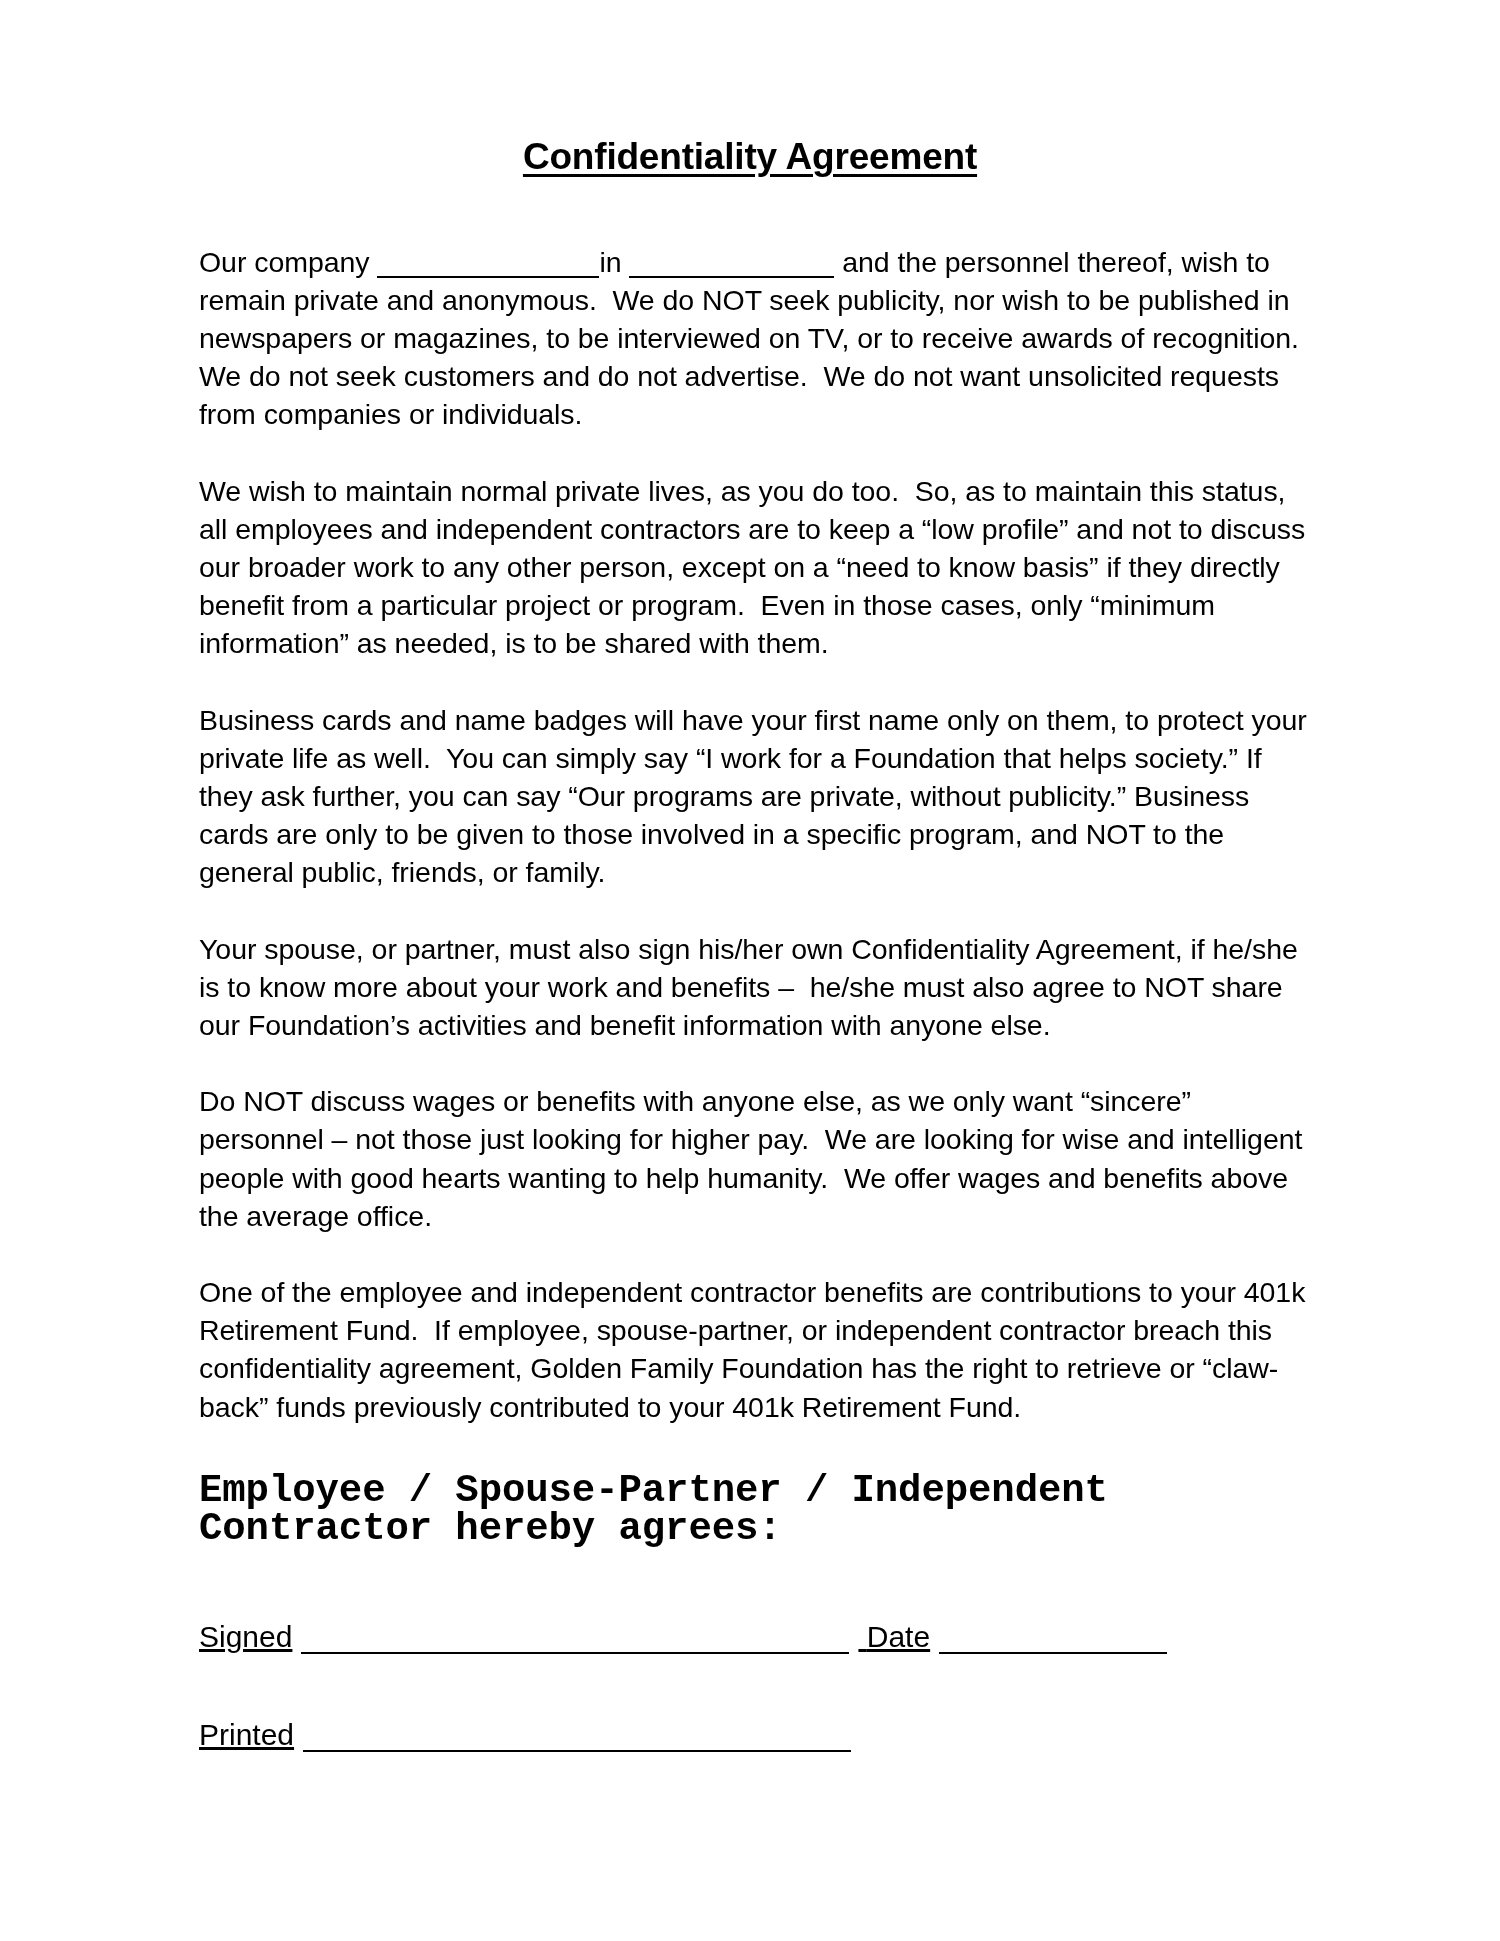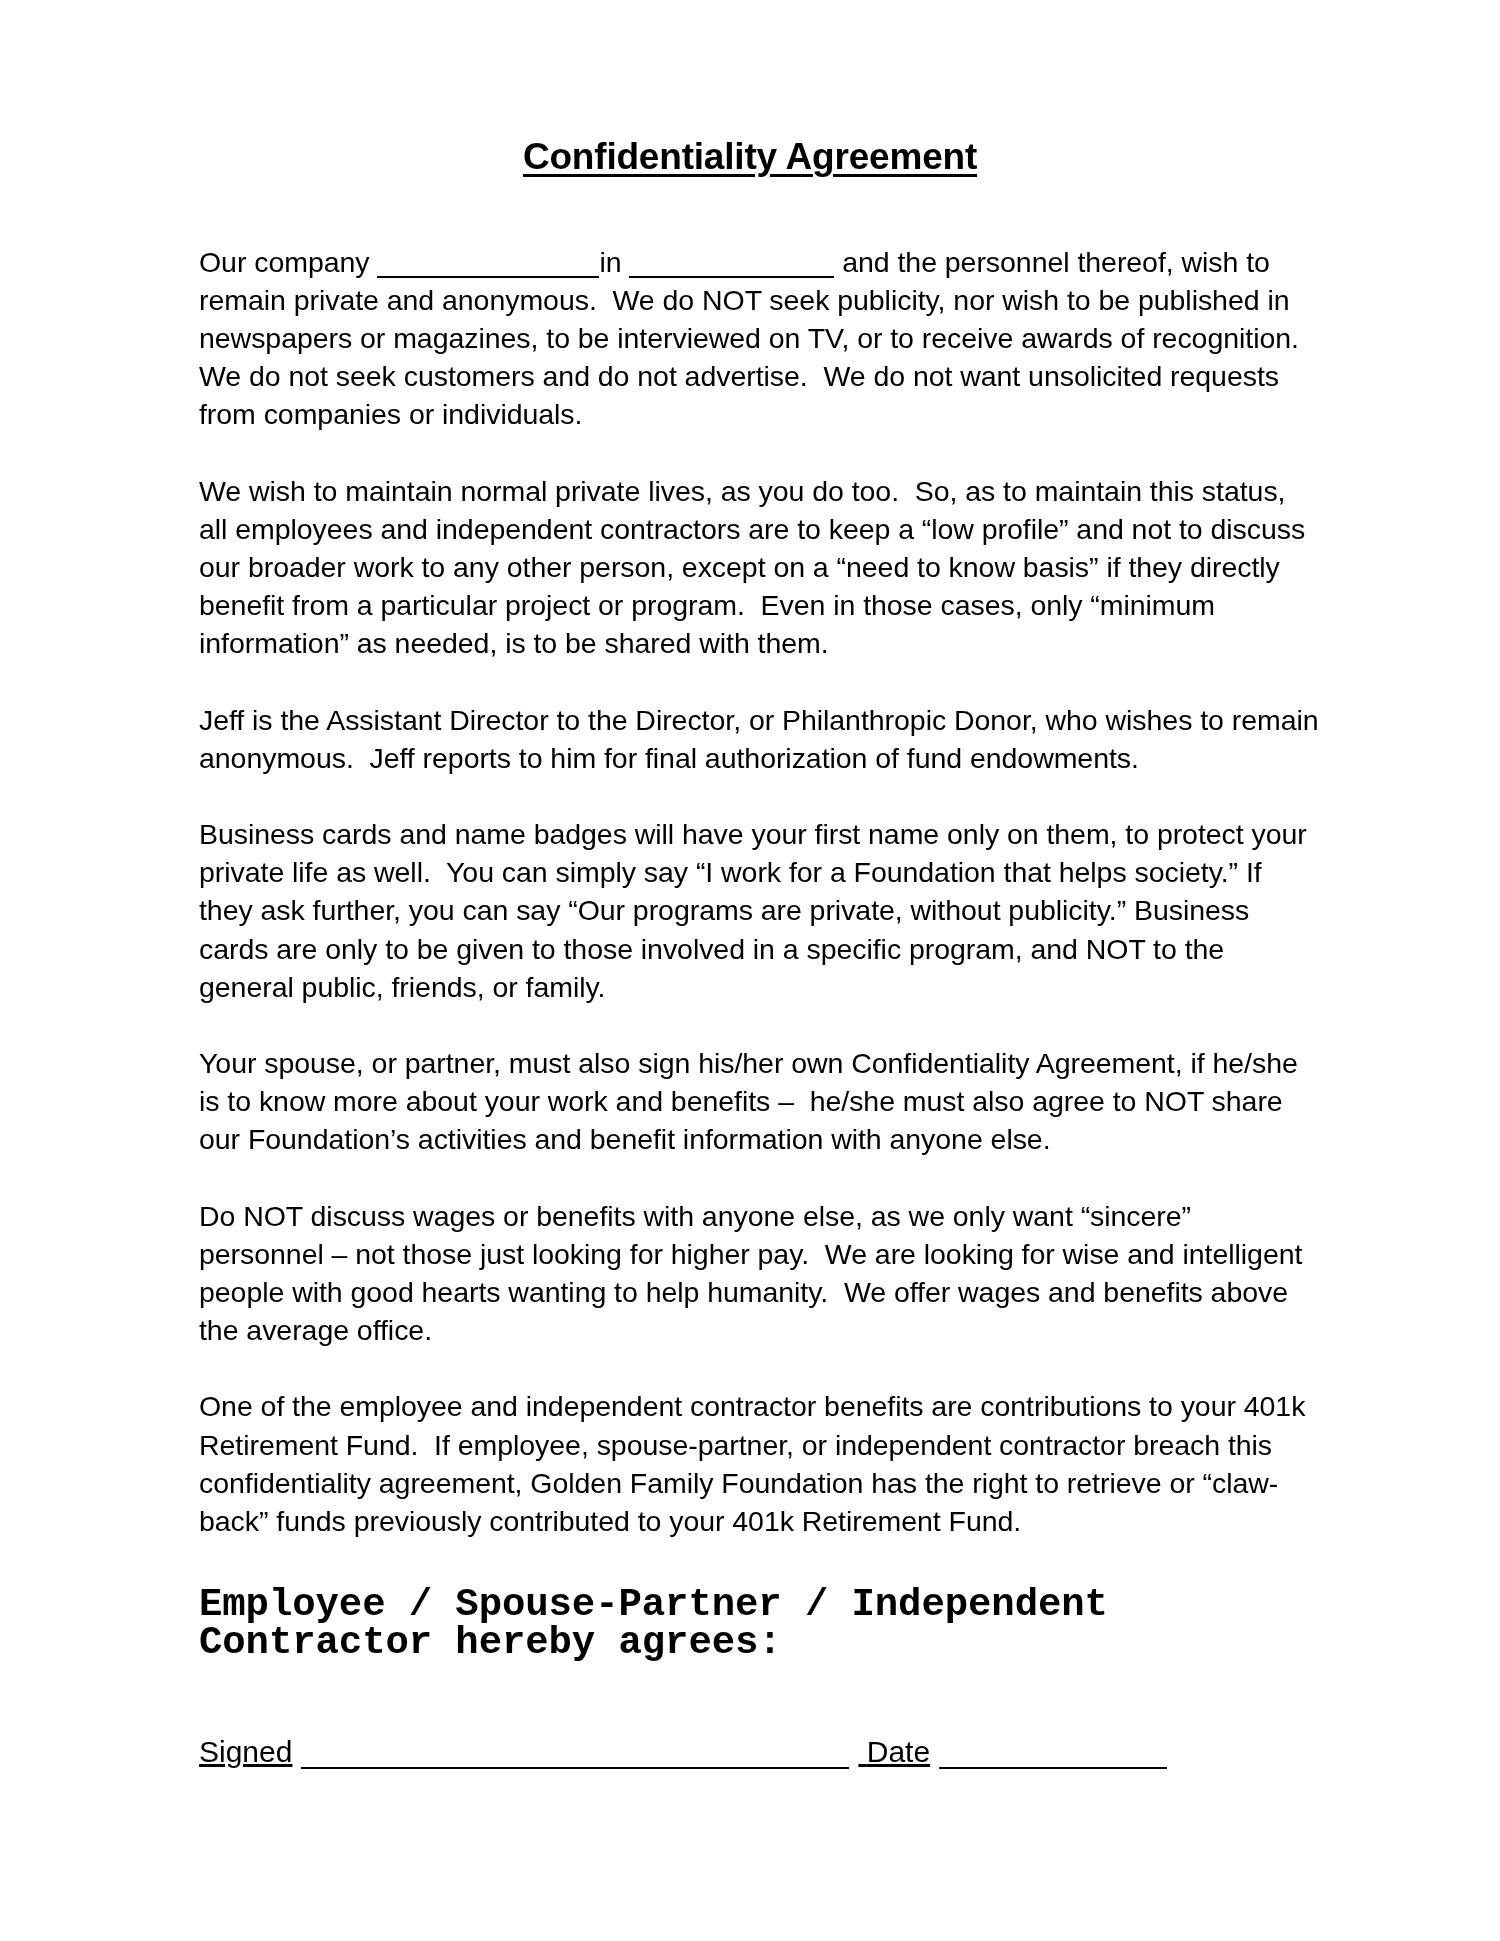--- a/index.html
+++ b/index.html
@@ -101,30 +101,30 @@
   <div class="sheet">
 
     <h1 class="doc-title"><span class="title-underline">Confidentiality Agreement</span></h1>
 
     <div class="body-block">
 
       <p class="para"><span>Our company </span><span class="blank b1"></span><span>in </span><span class="blank b2"></span><span> and the personnel thereof, wish to remain private and anonymous.  We do NOT seek publicity, nor wish to be published in newspapers or magazines, to be interviewed on TV, or to receive awards of recognition.  We do not seek customers and do not advertise.  We do not want unsolicited requests from companies or individuals.</span></p>
 
       <p class="para">We wish to maintain normal private lives, as you do too.  So, as to maintain this status, all employees and independent contractors are to keep a “low profile” and not to discuss our broader work to any other person, except on a “need to know basis” if they directly benefit from a particular project or program.  Even in those cases, only “minimum information” as needed, is to be shared with them.</p>
 
-      <p class="para">Jeff is the Assistant Director to the Director, or Philanthropic Donor, who wishes to remain anonymous.  Jeff reports to him for final authorization of fund endowments.</p>
 
       <p class="para">Business cards and name badges will have your first name only on them, to protect your private life as well.  You can simply say “I work for a Foundation that helps society.” If they ask further, you can say “Our programs are private, without publicity.” Business cards are only to be given to those involved in a specific program, and NOT to the general public, friends, or family.</p>
 
       <p class="para">Your spouse, or partner, must also sign his/her own Confidentiality Agreement, if he/she is to know more about your work and benefits –  he/she must also agree to NOT share our Foundation’s activities and benefit information with anyone else.</p>
 
       <p class="para">Do NOT discuss wages or benefits with anyone else, as we only want “sincere” personnel – not those just looking for higher pay.  We are looking for wise and intelligent people with good hearts wanting to help humanity.  We offer wages and benefits above the average office.</p>
 
       <p class="para">One of the employee and independent contractor benefits are contributions to your 401k Retirement Fund.  If employee, spouse-partner, or independent contractor breach this confidentiality agreement, Golden Family Foundation has the right to retrieve or “claw-back” funds previously contributed to your 401k Retirement Fund.</p>
 
       <p class="agrees">Employee / Spouse-Partner / Independent Contractor hereby agrees:</p>
 
       <div class="sig-row"><span>Signed</span><span class="spacer-sm"></span><span class="rule signed"></span><span class="spacer-sm"></span> <span>Date</span><span class="spacer-sm"></span><span class="rule date"></span></div>
 
+      <div class="sig-row second"><span>Printed</span><span class="spacer-sm"></span><span class="rule printed"></span></div>
 
     </div>
   </div>
 </div>
 
 </body></html>

